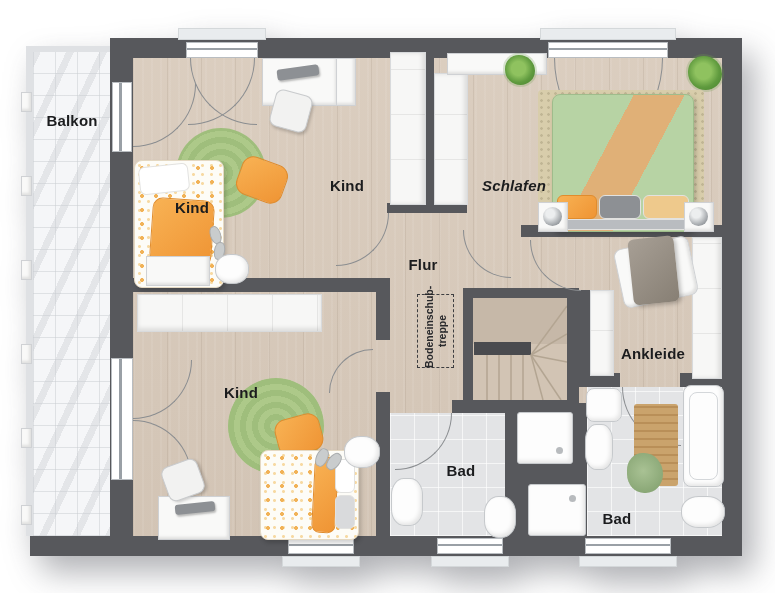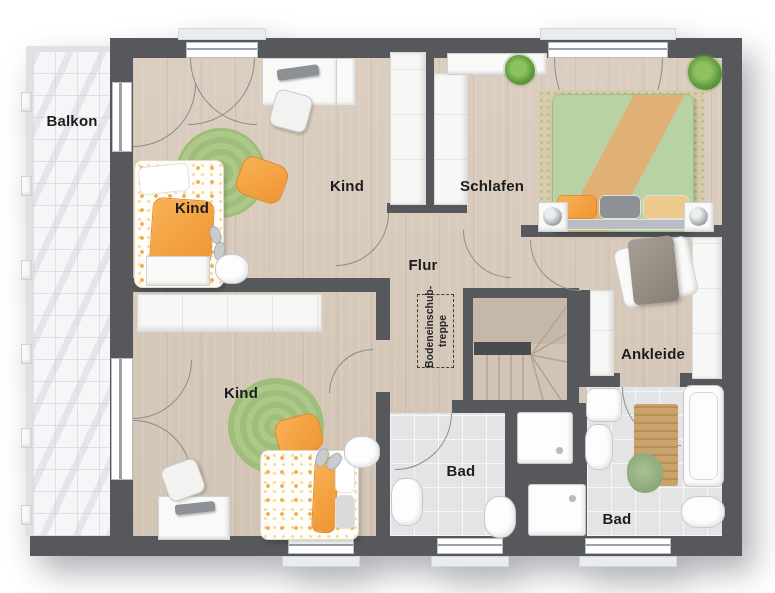--- a/index.html
+++ b/index.html
@@ -226,21 +226,21 @@
     <div class="mono" style="left:16px;top:6px;width:40px;height:10px;transform:rotate(-6deg);"></div>
   </div>
   <div class="chair" style="left:164px;top:462px;width:36px;height:34px;transform:rotate(-20deg);"></div>
   <div class="fixture" style="left:344px;top:436px;width:34px;height:30px;border-radius:45%;"></div>
   <div class="shoe" style="left:316px;top:448px;width:10px;height:17px;transform:rotate(24deg);"></div>
   <div class="shoe" style="left:328px;top:452px;width:10px;height:17px;transform:rotate(38deg);"></div>
 
   <div class="label" style="left:72px;top:88px;margin-top:32px;">Balkon</div>
   <div class="label" style="left:192px;top:207px;">Kind</div>
   <div class="label" style="left:347px;top:185px;">Kind</div>
-  <div class="label" style="left:492px;top:185px;">Schlafen</div>
+  <div class="label" style="left:514px;top:185px;font-style:italic;">Schlafen</div>
   <div class="label" style="left:423px;top:256px;margin-top:8px;">Flur</div>
   <div class="label" style="left:241px;top:392px;">Kind</div>
   <div class="label" style="left:653px;top:353px;">Ankleide</div>
   <div class="label" style="left:461px;top:470px;">Bad</div>
   <div class="label" style="left:617px;top:518px;">Bad</div>
 
  </div>
 </div>
 
 </body></html>

